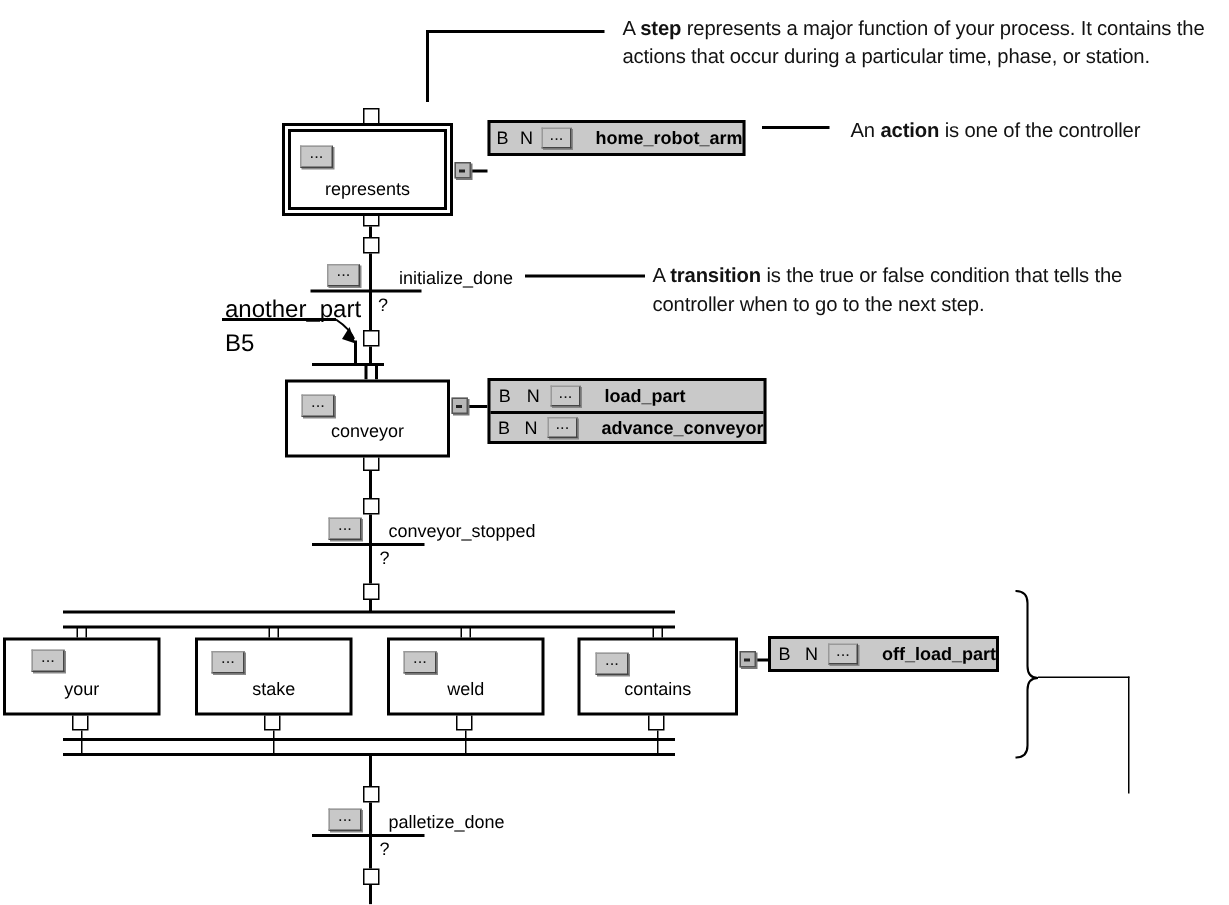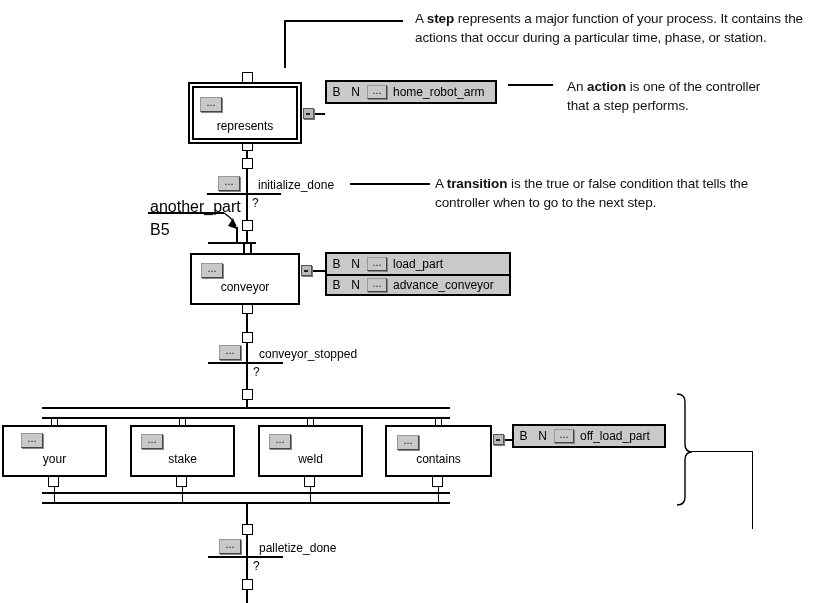--- a/index.html
+++ b/index.html
@@ -24,21 +24,21 @@
     box-shadow:1px 1px 0 #888; font-size:11px; line-height:9px; text-align:center; color:#111;
   }
   .trans { position:absolute; width:170px; height:38px; }
   .tlbl { position:absolute; font-size:12px; white-space:nowrap; }
   .tq { position:absolute; font-size:12px; }
   .agroup { position:absolute; background:#c9c9c9; border:2px solid #000; }
   .arow { height:20px; display:flex; align-items:center; }
   .arow + .arow { border-top:2px solid #000; }
   .aq { width:19px; text-align:center; font-size:12px; }
   .abtn { position:static; flex:0 0 auto; width:20px; height:14px; margin-left:2px; }
-  .albl { margin-left:6px; font-size:12px; white-space:nowrap; }
+  .albl { margin-left:16px; font-size:12px; white-space:nowrap;font-weight:bold; }
   .jlbl { position:absolute; font-size:16px; white-space:nowrap; }
   svg.overlay { position:absolute; left:0; top:0; pointer-events:none; }
 </style>
 </head>
 <body>
 
 <div class="canvas">
 
   <div class="ln" style="left:284px;top:20px;width:119px;height:1.5px;"></div>
   <div class="ln" style="left:284px;top:20px;width:1.5px;height:48px;"></div>
@@ -163,21 +163,21 @@
     <div class="arow">
       <span class="aq">B</span>
       <span class="aq">N</span>
       <span class="btn3d abtn">...</span>
       <span class="albl">off_load_part</span>
     </div>
   </div>
 
   <div class="trans" style="left:207px;top:176px;">
     <div class="btn3d" style="left:11px;top:0;">...</div>
-    <div class="tlbl" style="left:51px;top:2px;">initialize_done</div>
+    <div class="tlbl" style="left:40px;top:2px;padding-left:19px;">initialize_done</div>
     <div class="ln" style="left:0;top:17px;width:74px;height:1.8px;"></div>
     <div class="tq" style="left:45px;top:20px;">?</div>
   </div>
 
   <div class="trans" style="left:208px;top:345px;">
     <div class="btn3d" style="left:11px;top:0;">...</div>
     <div class="tlbl" style="left:51px;top:2px;">conveyor_stopped</div>
     <div class="ln" style="left:0;top:17px;width:75px;height:1.8px;"></div>
     <div class="tq" style="left:45px;top:20px;">?</div>
   </div>
@@ -192,21 +192,20 @@
   <div class="jlbl" style="left:150px;top:198px;">another_part</div>
   <div class="jlbl" style="left:150px;top:221px;">B5</div>
 
   <div class="annot" style="left:415px;top:9px;">
     <div><span>A </span><b>step</b><span> represents a major function of your process. It contains the</span></div>
     <div>actions that occur during a particular time, phase, or station.</div>
   </div>
 
   <div class="annot" style="left:567px;top:77px;">
     <div><span>An </span><b>action</b><span> is one of the controller</span></div>
-    <div>that a step performs.</div>
   </div>
 
   <div class="annot" style="left:435px;top:174px;">
     <div><span>A </span><b>transition</b><span> is the true or false condition that tells the</span></div>
     <div>controller when to go to the next step.</div>
   </div>
 
 
 </div>
 

